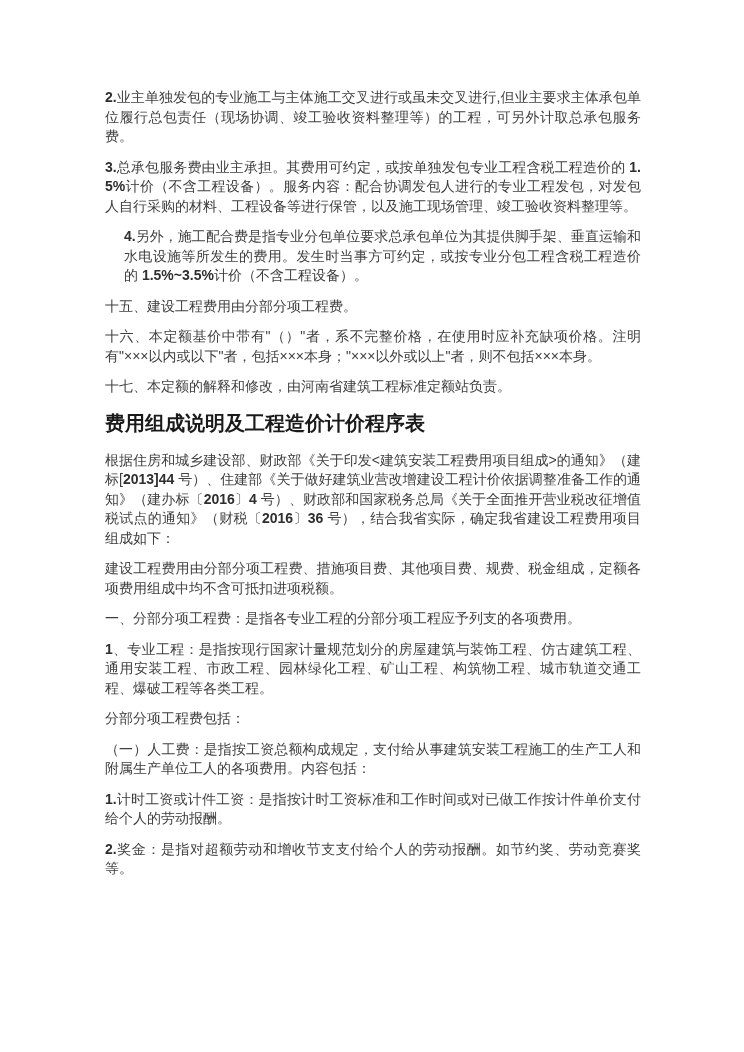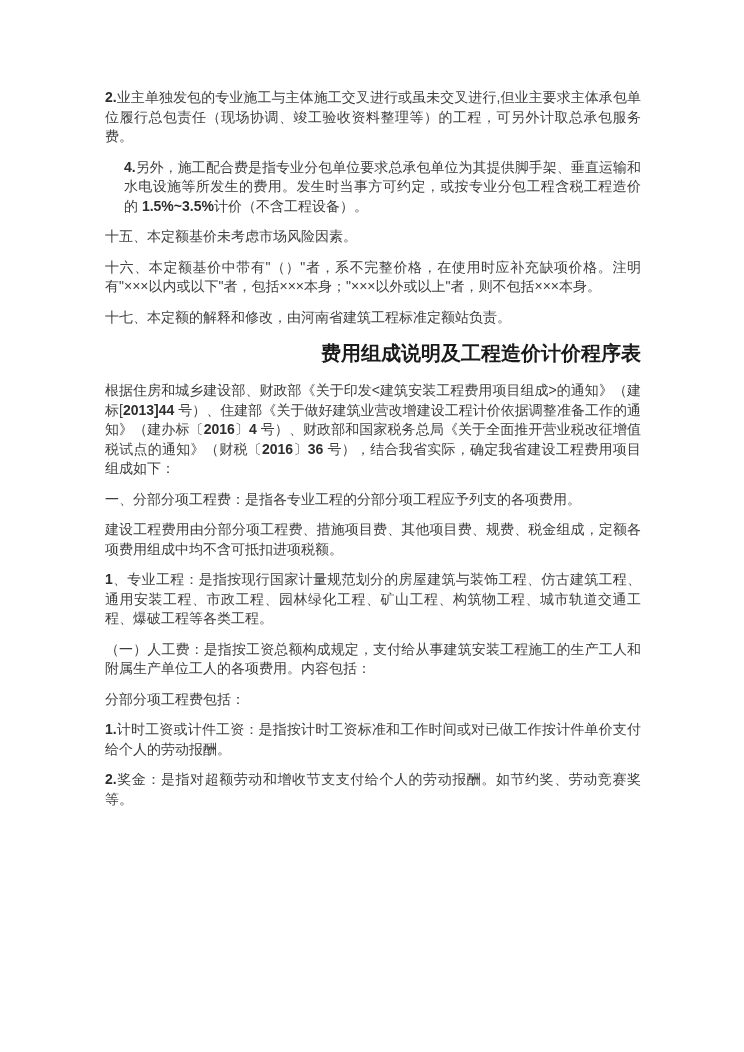--- a/index.html
+++ b/index.html
@@ -27,39 +27,40 @@
   }
   .para b {
     font-weight: bold;
     color: #2e2e2e;
   }
   .doc-title {
     font-size: 20px;
     line-height: 28px;
     font-weight: bold;
     color: #1a1a1a;
-    text-align: right;
+    text-align: left;
     margin: 12px 0 14px 0;
   }
 </style>
 </head>
 <body>
 
 <div class="page" style="background: rgb(255, 255, 255);">
 
   <p class="para" style="color: rgb(62, 62, 62);"><b>2.</b>业主单独发包的专业施工与主体施工交叉进行或虽未交叉进行,但业主要求主体承包单位履行总包责任（现场协调、竣工验收资料整理等）的工程，可另外计取总承包服务费。</p>
+  <p class="para" style="color: rgb(62, 62, 62);"><b>3.</b>总承包服务费由业主承担。其费用可约定，或按单独发包专业工程含税工程造价的 <b>1.5%</b>计价（不含工程设备）。服务内容：配合协调发包人进行的专业工程发包，对发包人自行采购的材料、工程设备等进行保管，以及施工现场管理、竣工验收资料整理等。</p>
   <p class="para" style="color: rgb(62, 62, 62); margin-left: 19px;"><b>4.</b>另外，施工配合费是指专业分包单位要求总承包单位为其提供脚手架、垂直运输和水电设施等所发生的费用。发生时当事方可约定，或按专业分包工程含税工程造价的 <b>1.5%~3.5%</b>计价（不含工程设备）。</p>
-  <p class="para" style="color: rgb(62, 62, 62);">十五、本定额基价未考虑市场风险因素。</p>
+  <p class="para" style="color: rgb(62, 62, 62);">十五、建设工程费用由分部分项工程费。</p>
   <p class="para" style="color: rgb(62, 62, 62);">十六、本定额基价中带有"（）"者，系不完整价格，在使用时应补充缺项价格。注明有"×××以内或以下"者，包括×××本身；"×××以外或以上"者，则不包括×××本身。</p>
   <p class="para" style="color: rgb(62, 62, 62);">十七、本定额的解释和修改，由河南省建筑工程标准定额站负责。</p>
 
   <h1 class="doc-title" style="color: rgb(26, 26, 26);">费用组成说明及工程造价计价程序表</h1>
 
   <p class="para" style="color: rgb(62, 62, 62);">根据住房和城乡建设部、财政部《关于印发&lt;建筑安装工程费用项目组成&gt;的通知》（建标[<b>2013]44</b> 号）、住建部《关于做好建筑业营改增建设工程计价依据调整准备工作的通知》（建办标〔<b>2016</b>〕<b>4</b> 号）、财政部和国家税务总局《关于全面推开营业税改征增值税试点的通知》（财税〔<b>2016</b>〕<b>36</b> 号），结合我省实际，确定我省建设工程费用项目组成如下：</p>
+  <p class="para" style="color: rgb(62, 62, 62);">建设工程费用由分部分项工程费、措施项目费、其他项目费、规费、税金组成，定额各项费用组成中均不含可抵扣进项税额。</p>
   <p class="para" style="color: rgb(62, 62, 62);">一、分部分项工程费：是指各专业工程的分部分项工程应予列支的各项费用。</p>
-  <p class="para" style="color: rgb(62, 62, 62);">建设工程费用由分部分项工程费、措施项目费、其他项目费、规费、税金组成，定额各项费用组成中均不含可抵扣进项税额。</p>
   <p class="para" style="color: rgb(62, 62, 62);"><b>1</b>、专业工程：是指按现行国家计量规范划分的房屋建筑与装饰工程、仿古建筑工程、通用安装工程、市政工程、园林绿化工程、矿山工程、构筑物工程、城市轨道交通工程、爆破工程等各类工程。</p>
+  <p class="para" style="color: rgb(62, 62, 62);">分部分项工程费包括：</p>
   <p class="para" style="color: rgb(62, 62, 62);">（一）人工费：是指按工资总额构成规定，支付给从事建筑安装工程施工的生产工人和附属生产单位工人的各项费用。内容包括：</p>
-  <p class="para" style="color: rgb(62, 62, 62);">分部分项工程费包括：</p>
   <p class="para" style="color: rgb(62, 62, 62);"><b>1.</b>计时工资或计件工资：是指按计时工资标准和工作时间或对已做工作按计件单价支付给个人的劳动报酬。</p>
   <p class="para" style="color: rgb(62, 62, 62);"><b>2.</b>奖金：是指对超额劳动和增收节支支付给个人的劳动报酬。如节约奖、劳动竞赛奖等。</p>
 
 </div>
 
 </body></html>

